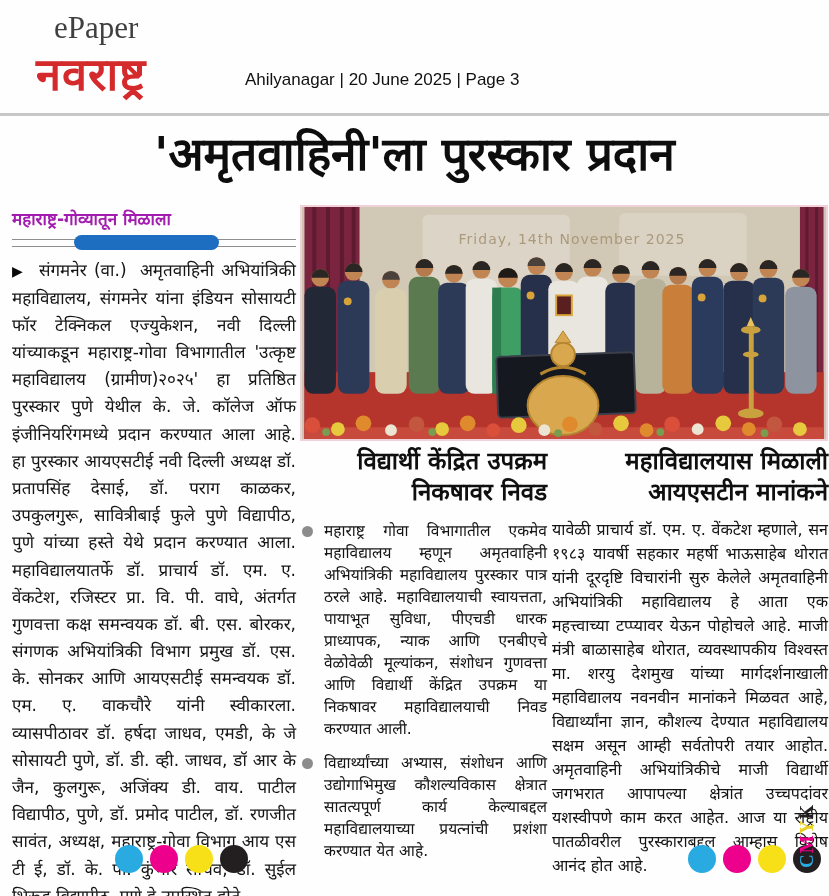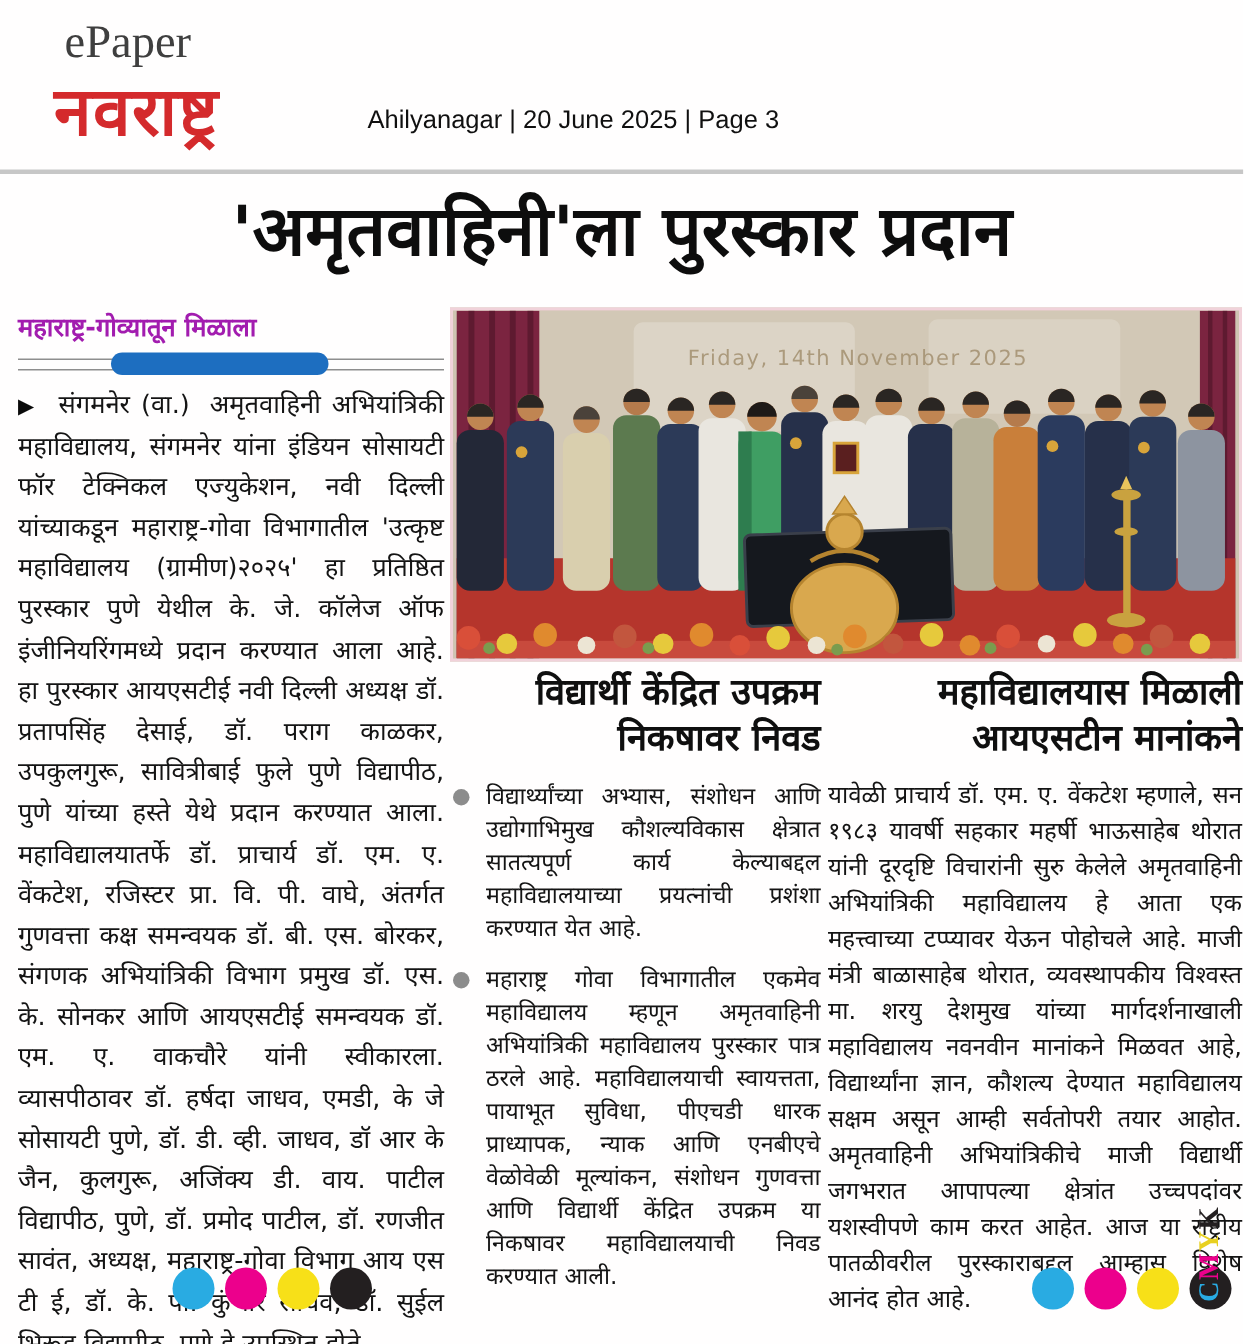--- a/index.html
+++ b/index.html
@@ -1,19 +1,19 @@
 <!DOCTYPE html>
 <html><head>
 <meta charset="utf-8">
 <style>
   html,body{margin:0;padding:0;background:#ffffff;}
   .page{position:relative;width:829px;height:896px;background:#fffefe;overflow:hidden;
         font-family:"DejaVu Sans","Liberation Sans",sans-serif;color:#161616;}
   
-  .epaper{position:absolute;left:43px;top:10px;font-family:"Liberation Serif","DejaVu Serif",serif;
+  .epaper{position:absolute;left:54px;top:10px;font-family:"Liberation Serif","DejaVu Serif",serif;
           font-size:31px;color:#3f3f3f;}
   .logo{position:absolute;left:36px;top:42px;font-size:45px;font-weight:bold;color:#d42a2c;
         letter-spacing:1px;}
   .edition{position:absolute;left:245px;top:70px;font-size:17px;color:#101010;
            font-family:"Liberation Sans","DejaVu Sans",sans-serif;}
   .rule{position:absolute;left:0;top:113px;width:829px;height:3px;background:#c7c7c7;}
   
   .headline{position:absolute;left:0;top:120px;width:829px;margin:0;text-align:center;
             font-size:46px;font-weight:800;color:#0d0d0d;line-height:1.5;}
   
@@ -241,25 +241,25 @@
     <div class="banner-date">Friday, 14th November 2025</div>
   </figure>
 
   <section class="mid-col">
     <h2 class="col-head">
       <span>विद्यार्थी केंद्रित उपक्रम</span><br>
       <span>निकषावर निवड</span>
     </h2>
     <div class="bullet-item">
       <span class="bullet-dot"></span>
-      <p>विद्यार्थ्यांच्या अभ्यास, संशोधन आणि उद्योगाभिमुख कौशल्यविकास क्षेत्रात सातत्यपूर्ण कार्य केल्याबद्दल महाविद्यालयाच्या प्रयत्नांची प्रशंशा करण्यात येत आहे.</p>
+      <p>महाराष्ट्र गोवा विभागातील एकमेव महाविद्यालय म्हणून अमृतवाहिनी अभियांत्रिकी महाविद्यालय पुरस्कार पात्र ठरले आहे. महाविद्यालयाची स्वायत्तता, पायाभूत सुविधा, पीएचडी धारक प्राध्यापक, न्याक आणि एनबीएचे वेळोवेळी मूल्यांकन, संशोधन गुणवत्ता आणि विद्यार्थी केंद्रित उपक्रम या निकषावर महाविद्यालयाची निवड करण्यात आली.</p>
     </div>
     <div class="bullet-item">
       <span class="bullet-dot"></span>
-      <p>महाराष्ट्र गोवा विभागातील एकमेव महाविद्यालय म्हणून अमृतवाहिनी अभियांत्रिकी महाविद्यालय पुरस्कार पात्र ठरले आहे. महाविद्यालयाची स्वायत्तता, पायाभूत सुविधा, पीएचडी धारक प्राध्यापक, न्याक आणि एनबीएचे वेळोवेळी मूल्यांकन, संशोधन गुणवत्ता आणि विद्यार्थी केंद्रित उपक्रम या निकषावर महाविद्यालयाची निवड करण्यात आली.</p>
+      <p>विद्यार्थ्यांच्या अभ्यास, संशोधन आणि उद्योगाभिमुख कौशल्यविकास क्षेत्रात सातत्यपूर्ण कार्य केल्याबद्दल महाविद्यालयाच्या प्रयत्नांची प्रशंशा करण्यात येत आहे.</p>
     </div>
   </section>
 
   <section class="right-col">
     <h2 class="col-head">
       <span>महाविद्यालयास मिळाली</span><br>
       <span>आयएसटीन मानांकने</span>
     </h2>
     <p class="right-body">यावेळी प्राचार्य डॉ. एम. ए. वेंकटेश म्हणाले, सन १९८३ यावर्षी सहकार महर्षी भाऊसाहेब थोरात यांनी दूरदृष्टि विचारांनी सुरु केलेले अमृतवाहिनी अभियांत्रिकी महाविद्यालय हे आता एक महत्त्वाच्या टप्प्यावर येऊन पोहोचले आहे. माजी मंत्री बाळासाहेब थोरात, व्यवस्थापकीय विश्वस्त मा. शरयु देशमुख यांच्या मार्गदर्शनाखाली महाविद्यालय नवनवीन मानांकने मिळवत आहे, विद्यार्थ्यांना ज्ञान, कौशल्य देण्यात महाविद्यालय सक्षम असून आम्ही सर्वतोपरी तयार आहोत. अमृतवाहिनी अभियांत्रिकीचे माजी विद्यार्थी जगभरात आपापल्या क्षेत्रांत उच्चपदांवर यशस्वीपणे काम करत आहेत. आज या राष्ट्रीय पातळीवरील पुरस्काराबद्दल आम्हास विशेष आनंद होत आहे.</p>
   </section>

